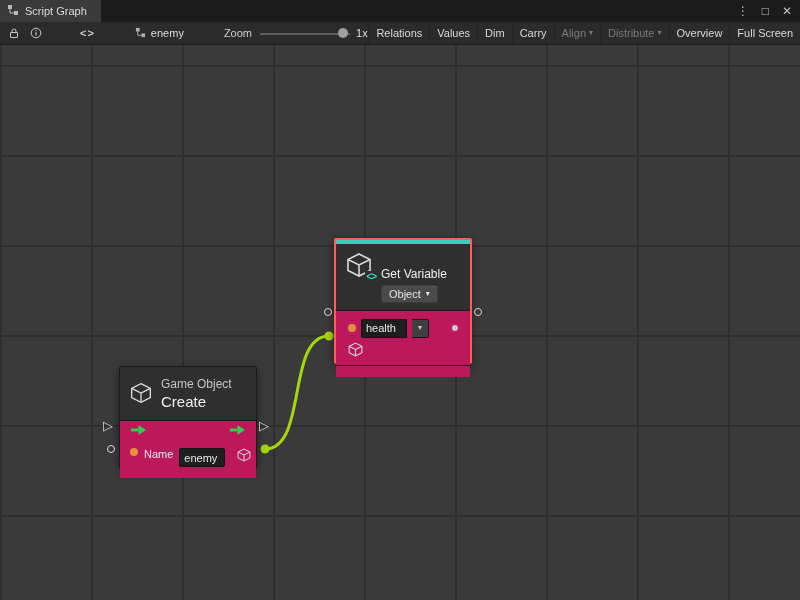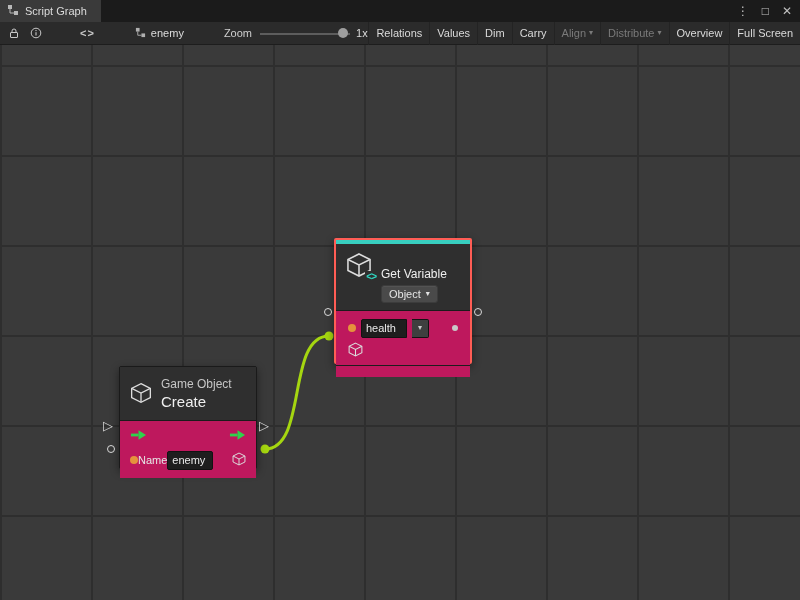--- a/index.html
+++ b/index.html
@@ -70,21 +70,21 @@
     padding-left:12px; padding-right:9px; }
   .gv-footer { margin-top:4px; border-top:1px solid #1d1d1d; height:12px; }
 
   
   .node-create { left:119px; top:321px; width:138px; height:103px; border:1px solid #1a1a1a; }
   .cr-header { padding:10px 10px 10px 10px; }
   .cr-col { display:flex; flex-direction:column; gap:2px; }
   .cr-category { font-size:12px; color:#c6c6c6; }
   .cr-title { font-size:15px; color:#efefef; }
   .cr-body { padding:3px 0 6px 0; }
-  .cr-row { display:flex; align-items:center; height:24px;
+  .cr-row { display:flex; gap:6px; height:24px;
     padding-left:10px; padding-right:10px; }
 
   
   .dot-orange { width:8px; height:8px; border-radius:50%; background:#e5923c; flex:0 0 auto; }
   .dot-small { width:6px; height:6px; border-radius:50%; background:#c9c9c9;
     margin-left:auto; margin-right:3px; flex:0 0 auto; }
   .text-field { background:#1e1e1e; border:1px solid #121212; color:#eaeaea;
     font-family:"Liberation Sans",sans-serif; font-size:11px; padding:2px 4px;
     width:46px; height:19px; border-radius:2px; }
   .text-field.attached { border-radius:2px 0 0 2px; }

